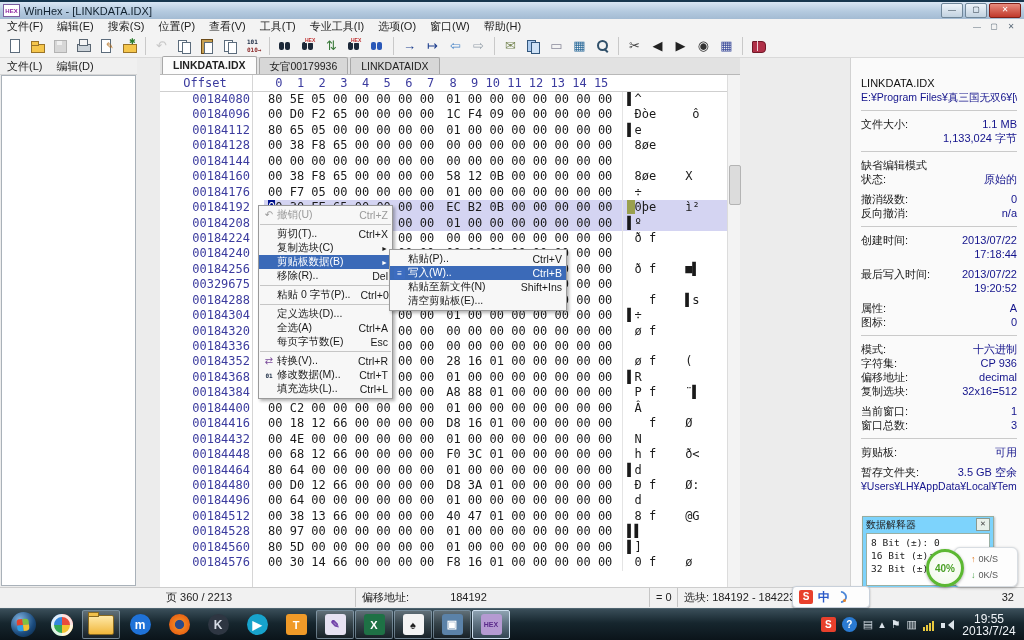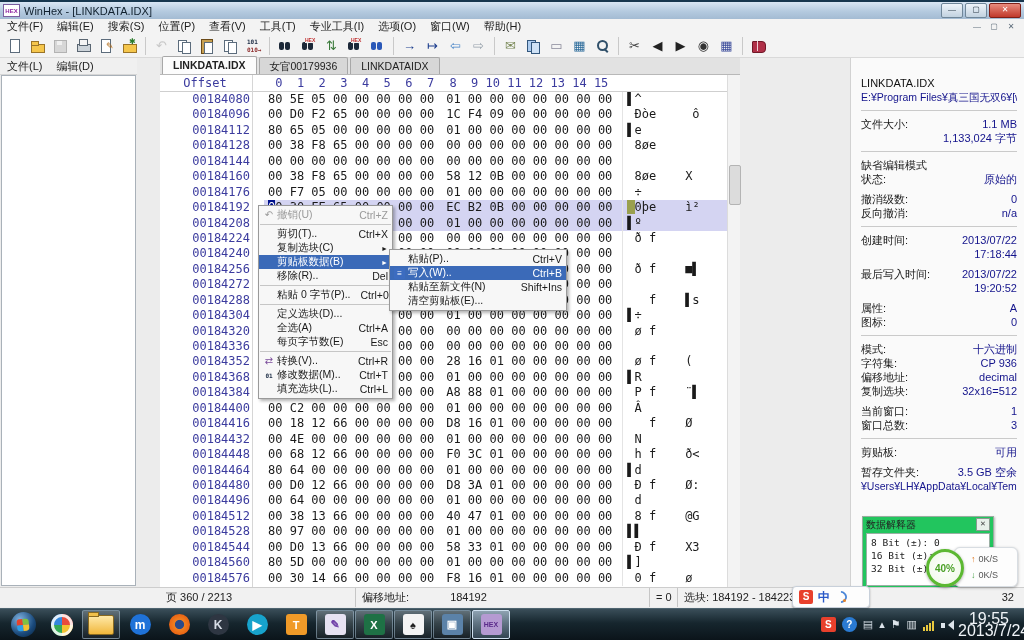--- a/index.html
+++ b/index.html
@@ -87,21 +87,21 @@
   #info-panel{position:absolute;left:850px;top:56px;width:174px;height:529px;background:#fafafa;border-left:1px solid #d2d2d2;
     padding:18px 7px 0 10px;box-sizing:border-box;font-size:11px;overflow:hidden;}
   .irow{display:flex;justify-content:space-between;line-height:14px;white-space:nowrap;}
   .il{color:#1a1a1a;}
   .iv{color:#14148c;text-align:right;}
   .irow.title .il{color:#111;}
   .irow.sub .il,.irow.sub2 .il{color:#14148c;font-size:10.5px;overflow:hidden;}
   .idiv{border-top:1px solid #cacaca;margin:6px 0;}
   .igap{height:6px;}
   
-  #interp{position:absolute;left:862px;top:514px;width:130px;height:72px;background:#22c55e;
+  #interp{position:absolute;left:862px;top:514px;width:130px;height:72px;background:#7dd3fc;
     border:1px solid #98ac9e;box-shadow:1px 1px 2px rgba(0,0,0,.25);}
   #interp-title{height:15px;display:flex;align-items:center;font-size:10px;color:#222;padding:0 3px;}
   #interp-close{margin-left:auto;width:12px;height:11px;border:1px solid #8a9a90;background:#e8f0ea;font-size:7px;line-height:10px;text-align:center;color:#444;}
   #interp-body{position:absolute;left:3px;right:3px;top:16px;bottom:3px;background:#fff;border:1px solid #9ab0a4;
     font-family:"DejaVu Sans Mono",monospace;font-size:9.5px;color:#222;padding:2px 0 0 4px;box-sizing:border-box;}
   #interp-body div{line-height:13px;white-space:pre;}
   
   #bubble{position:absolute;left:954px;top:545px;width:64px;height:40px;background:#fdfdfd;border:1px solid #d8dde2;
     border-radius:6px;box-shadow:0 1px 3px rgba(0,0,0,.3);font-size:9px;color:#555;padding:3px 0 0 16px;box-sizing:border-box;}
   #bubble .row{line-height:16px;white-space:nowrap;}
@@ -168,21 +168,21 @@
   .ff{width:21px;height:21px;border-radius:50%;background:radial-gradient(circle at 50% 50%,#2a4a8a 0 28%,#f08020 34%,#e85c10 80%);}
   #tray{margin-left:auto;display:flex;align-items:center;gap:6px;padding-right:4px;}
   .tray-sq{width:15px;height:15px;border-radius:2px;color:#fff;font:bold 10px "Liberation Sans",sans-serif;display:flex;align-items:center;justify-content:center;}
   .tray-ci{width:15px;height:15px;border-radius:50%;color:#fff;font:bold 10px "Liberation Sans",sans-serif;display:flex;align-items:center;justify-content:center;}
   .tray-g{font-size:11px;line-height:15px;}
   .bars{display:flex;align-items:flex-end;gap:1px;height:12px;}
   .bars i{width:2px;background:#e9c93f;display:block;}
   .vol{position:relative;width:14px;height:14px;}
   .vol::before{content:"";position:absolute;left:1px;top:5px;width:4px;height:5px;background:#dde4ea;}
   .vol::after{content:"";position:absolute;left:3px;top:2px;border:5.5px solid transparent;border-right:6px solid #dde4ea;}
-  #clock{width:62px;text-align:center;color:#f0f4f8;font-size:16px;line-height:12px;}
+  #clock{width:62px;text-align:center;color:#f0f4f8;font-size:12px;line-height:12px;}
 </style>
 </head>
 <body>
 
 <div id="screen">
   <div id="app">
 
     <div id="titlebar">
       <span class="appicon">HEX</span>
       <span>WinHex - [LINKDATA.IDX]</span>
@@ -414,21 +414,21 @@
           </div>
           <div class="hrow">
             <span class="off">00184256</span>
             <div class="rowdata">
               <span class="hb">00 F0 14 66 00 00 00 00</span>
               <span class="hb2">FE 86 00 00 00 00 00 00</span>
               <span class="ha"> ð f    ■▌</span>
             </div>
           </div>
           <div class="hrow">
-            <span class="off">00184272</span>
+            <span class="off">00329675</span>
             <div class="rowdata">
               <span class="hb">00 00 00 00 00 00 00 00</span>
               <span class="hb2">00 00 00 00 00 00 00 00</span>
               <span class="ha"></span>
             </div>
           </div>
           <div class="hrow">
             <span class="off">00184288</span>
             <div class="rowdata">
               <span class="hb">00 00 15 66 00 00 00 00</span>
@@ -547,28 +547,20 @@
               <span class="hb2">40 47 01 00 00 00 00 00</span>
               <span class="ha"> 8 f    @G</span>
             </div>
           </div>
           <div class="hrow">
             <span class="off">00184528</span>
             <div class="rowdata">
               <span class="hb">80 97 00 00 00 00 00 00</span>
               <span class="hb2">01 00 00 00 00 00 00 00</span>
               <span class="ha">▌▌</span>
-            </div>
-          </div>
-          <div class="hrow">
-            <span class="off">00184544</span>
-            <div class="rowdata">
-              <span class="hb">00 D0 13 66 00 00 00 00</span>
-              <span class="hb2">58 33 01 00 00 00 00 00</span>
-              <span class="ha"> Ð f    X3</span>
             </div>
           </div>
           <div class="hrow">
             <span class="off">00184560</span>
             <div class="rowdata">
               <span class="hb">80 5D 00 00 00 00 00 00</span>
               <span class="hb2">01 00 00 00 00 00 00 00</span>
               <span class="ha">▌]</span>
             </div>
           </div>

